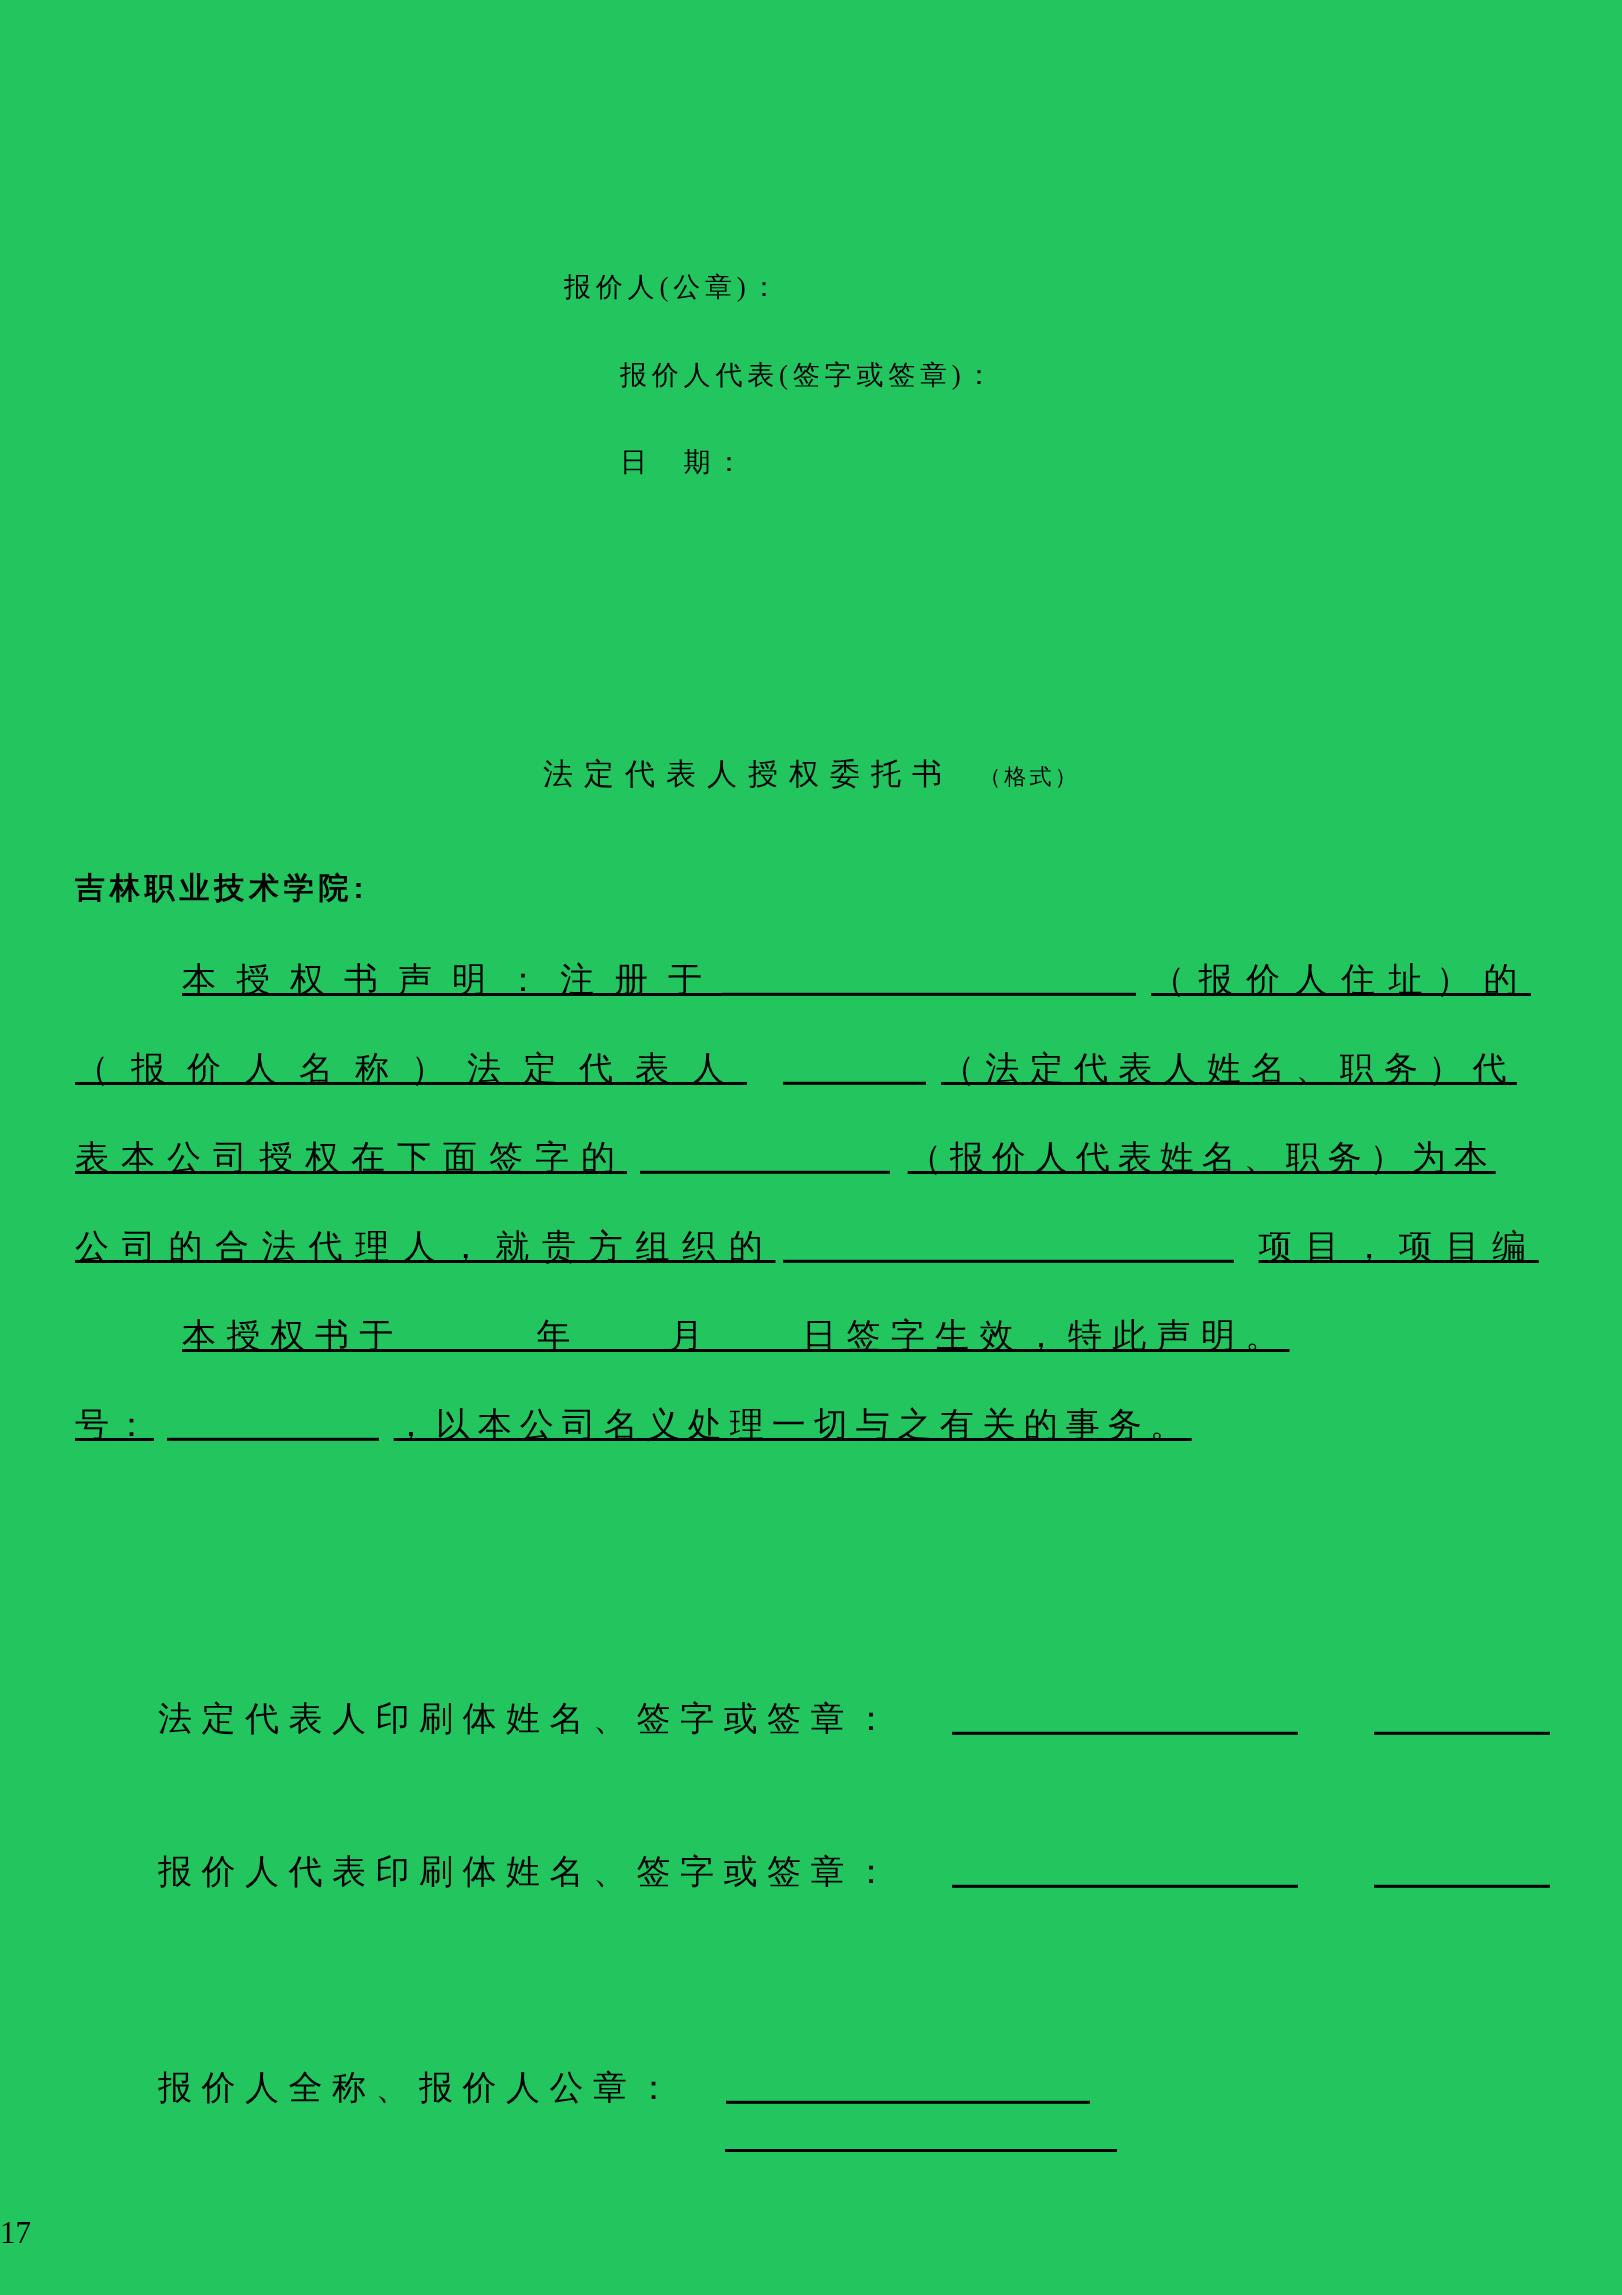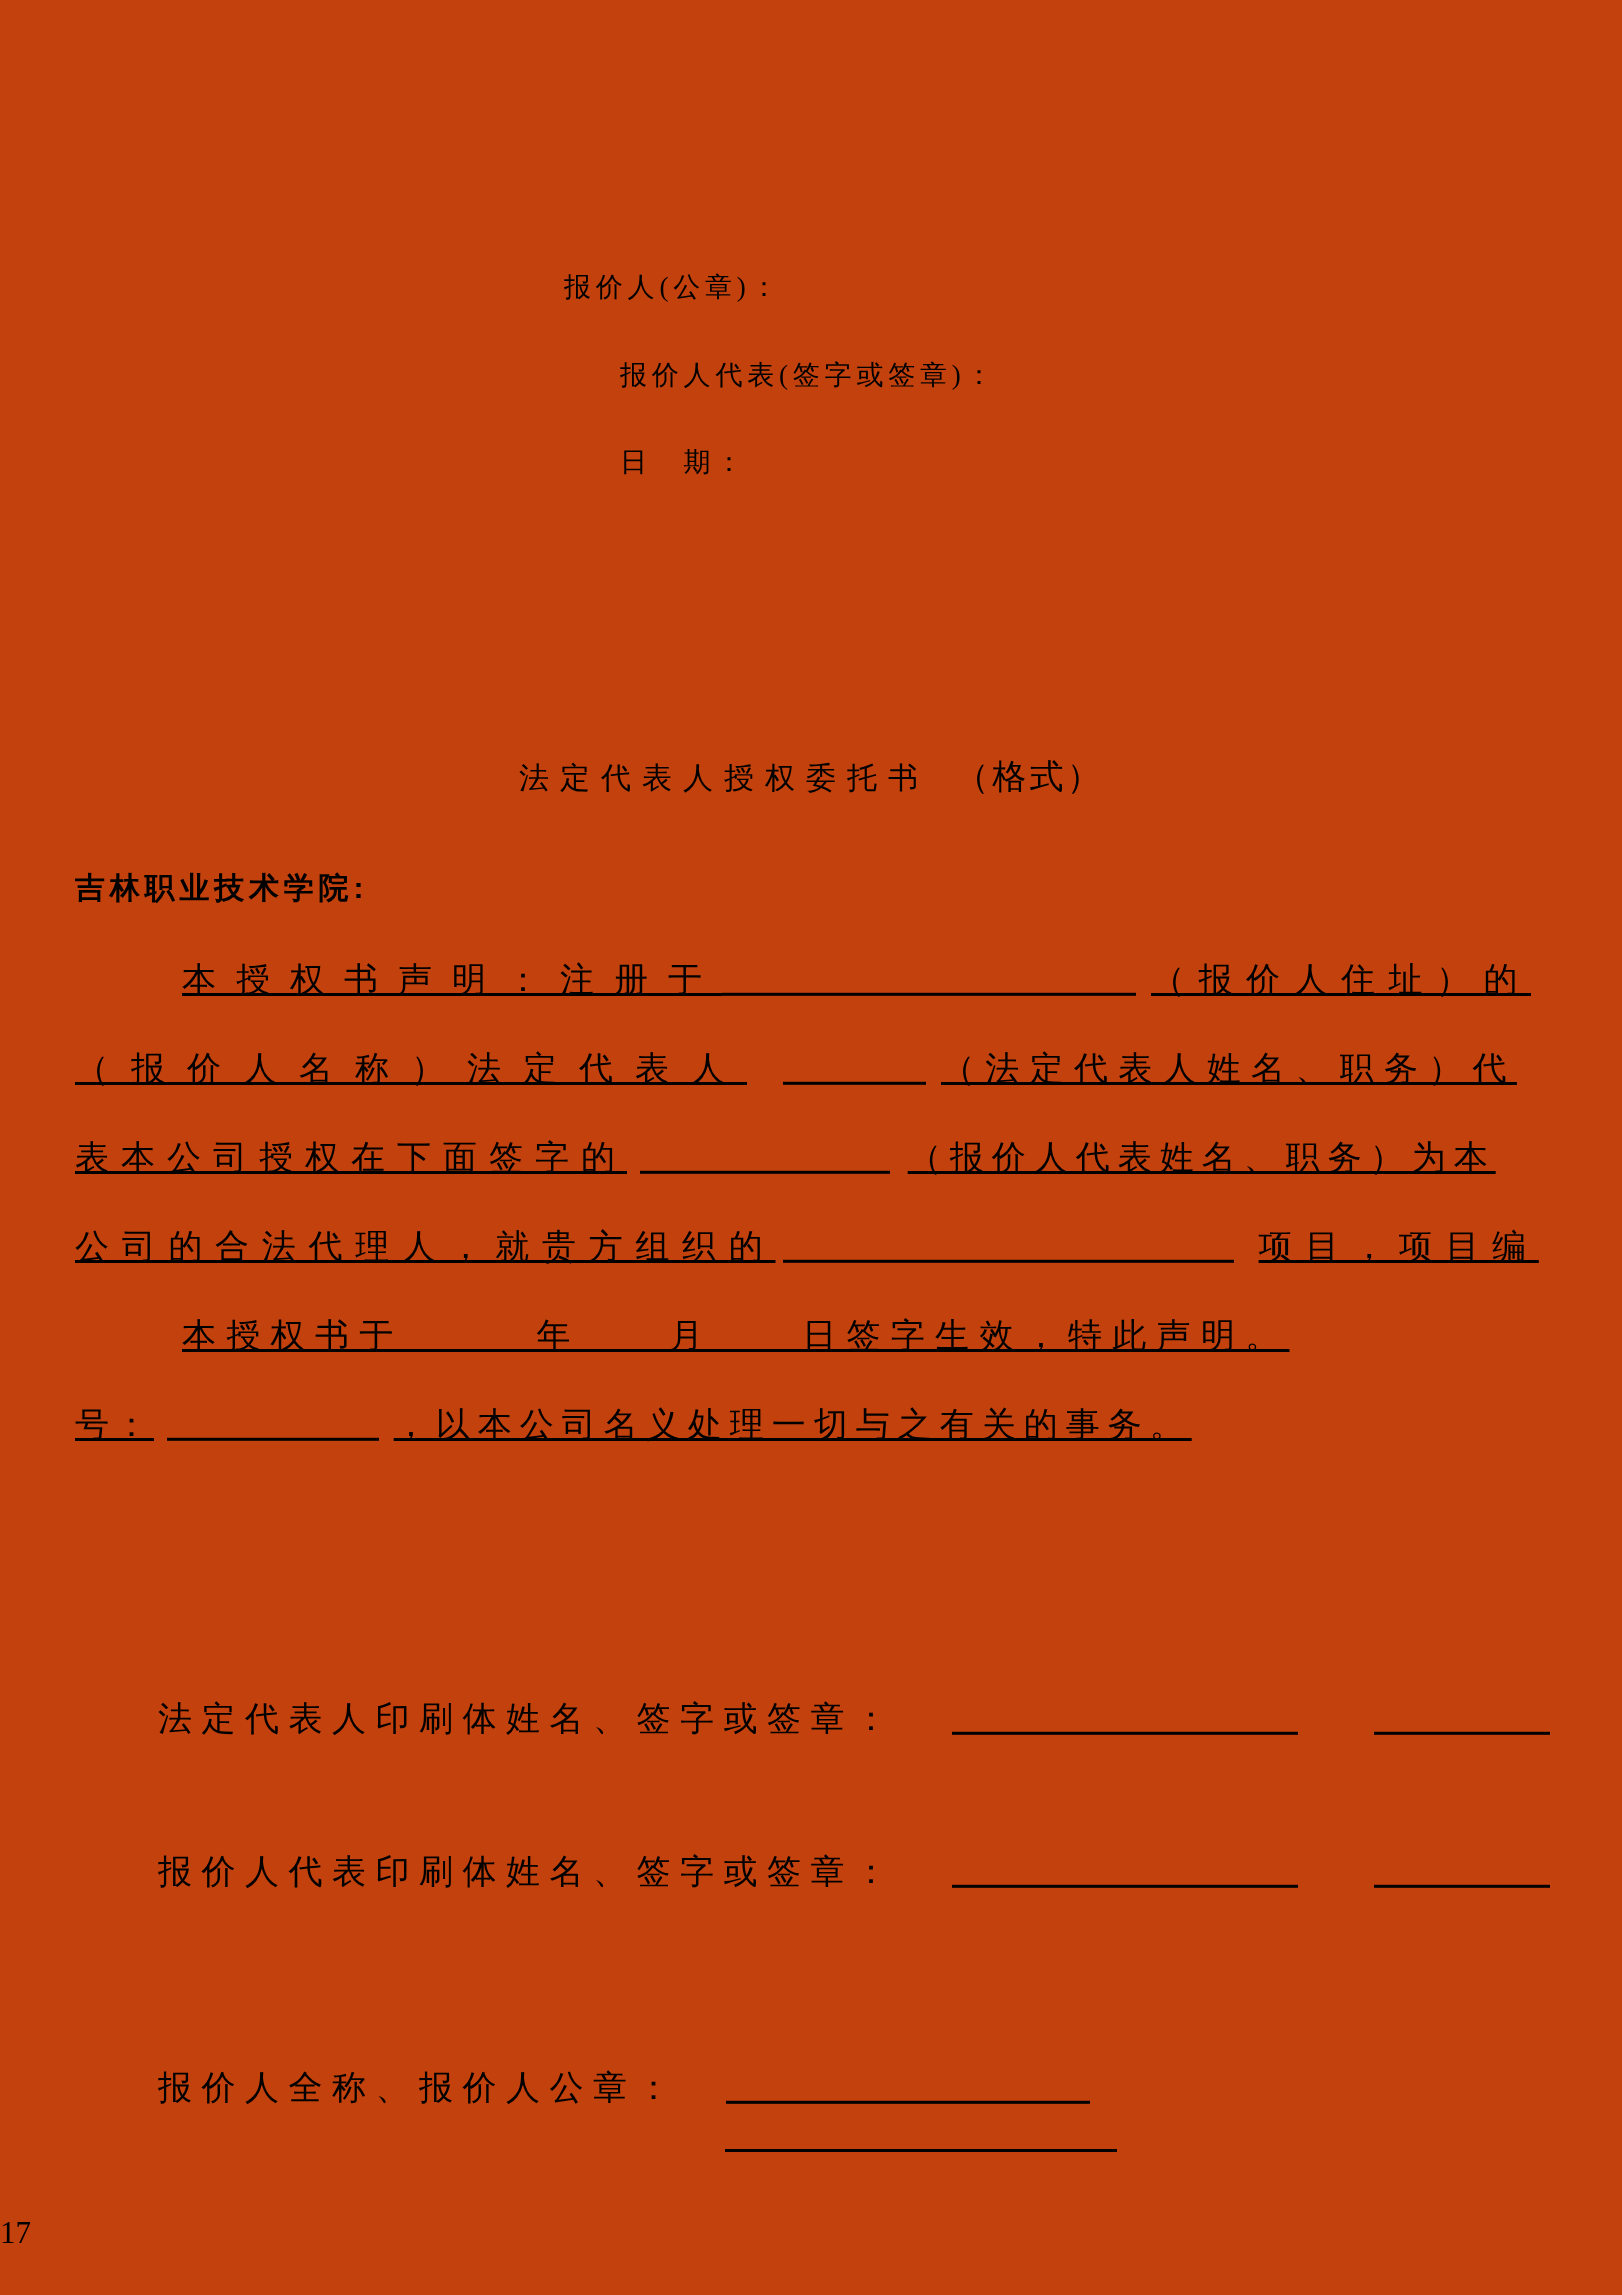--- a/index.html
+++ b/index.html
@@ -1,35 +1,35 @@
 <!DOCTYPE html>
 <html style="font-size:12.7px"><head>
 <meta charset="utf-8">
 <style>
   html,body{margin:0;padding:0;background:#888;}
   .page{
     position:relative;
     width:1623px;height:2295px;
-    background:#c2410c;
+    background:#22c55e;
     color:#000;
     font-family:"Liberation Serif","DejaVu Serif",serif;
     overflow:hidden;
   }
   .abs{position:absolute;white-space:nowrap;}
 
   
   .top-line{font-size:27px;letter-spacing:4.8px;font-weight:500;}
   .tl1{top:269px;left:564px;}
   .tl2{top:357px;left:620px;}
   .tl3{top:444px;left:620px;}
 
   
   .title-row{top:754px;left:0;width:1623px;text-align:center;}
   .title-main{font-size:30px;letter-spacing:11px;}
-  .title-note{font-size:34px;letter-spacing:3.2px;margin-left:26px;}
+  .title-note{font-size:22px;letter-spacing:3.2px;margin-left:26px;}
 
   
   .salutation{top:868px;left:75px;font-size:30px;font-weight:bold;letter-spacing:4.8px;
     font-family:"Liberation Sans","DejaVu Sans",sans-serif;}
 
   
   .body-block{top:935px;left:75px;width:1513px;font-size:34px;text-decoration:underline;}
   .para-line{height:89px;line-height:89px;white-space:nowrap;}
   .indent{padding-left:107px;}
   .blank{display:inline-block;border-bottom:3.2px solid #000;height:1em;transform:translateY(4.8px);}

